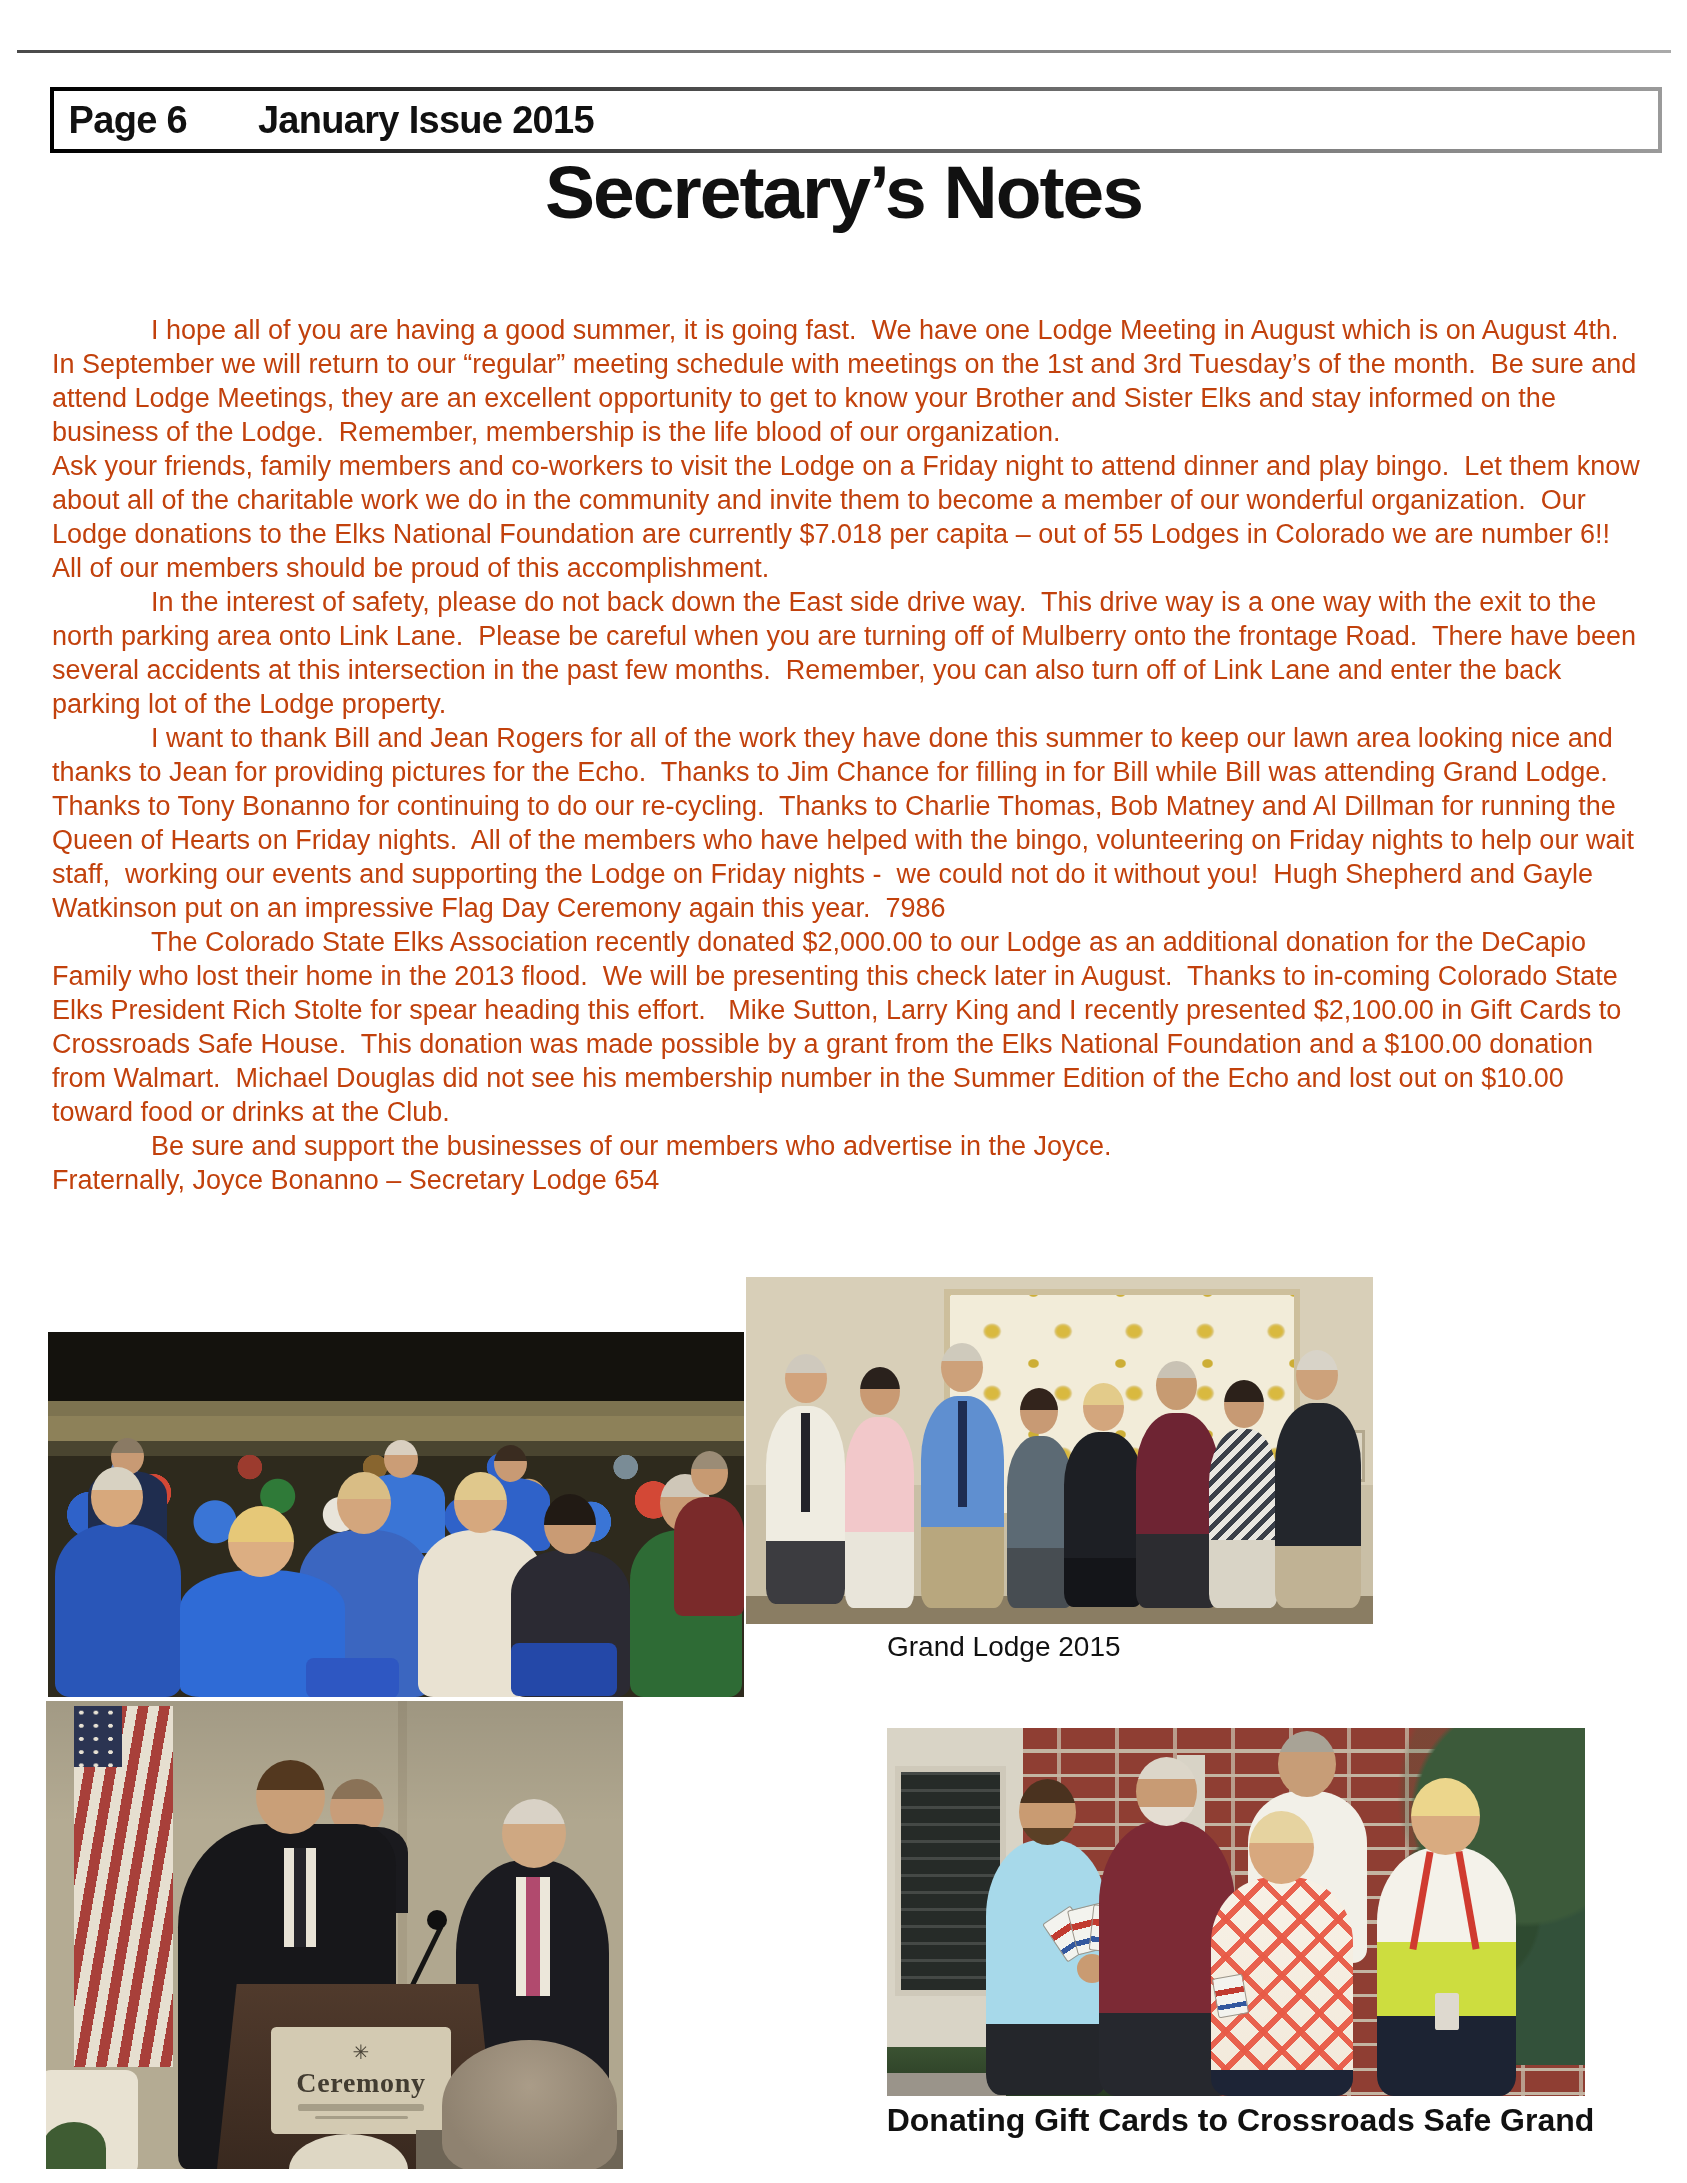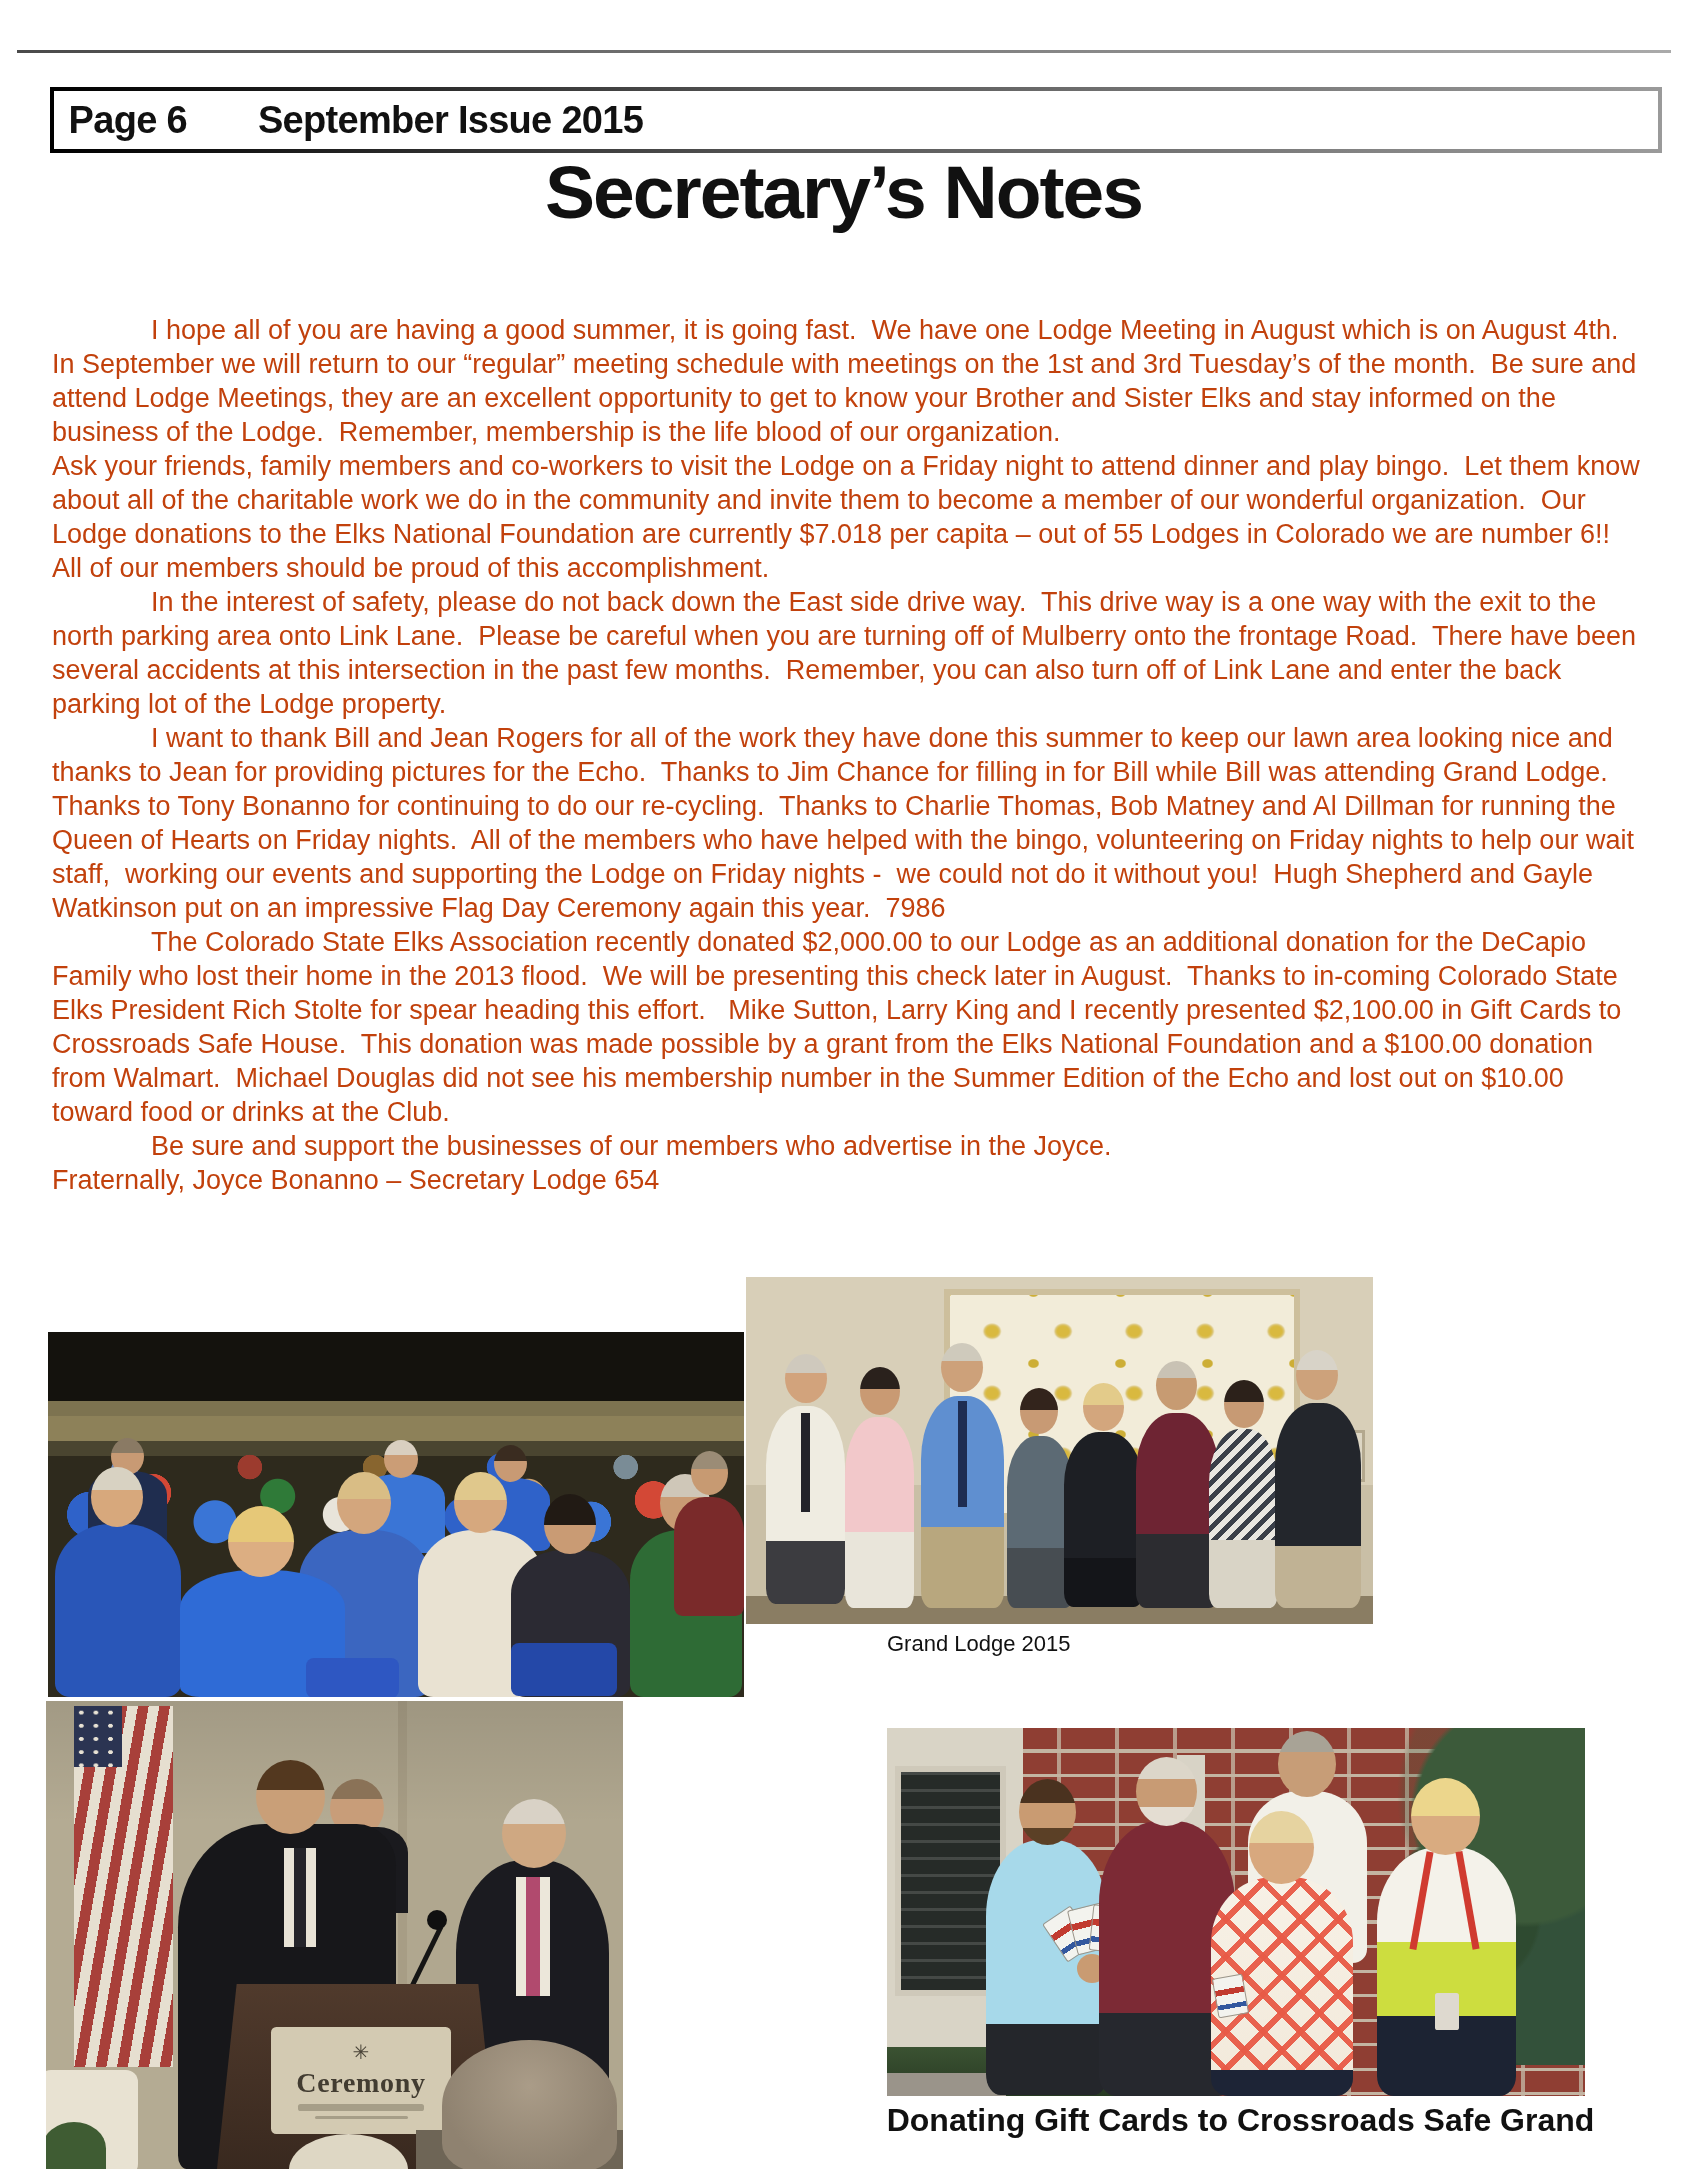--- a/index.html
+++ b/index.html
@@ -23,21 +23,21 @@
   }
   .subtitle{
     position:absolute;right:281px;top:202px;font-size:50px;letter-spacing:-0.7px;
   }
   .body-text{
     position:absolute;left:52px;top:288px;width:1588px;
     font-size:27px;line-height:34px;color:#c2410c;
   }
   .para{margin:0;white-space:pre-wrap;}
   .para.indent{text-indent:99px;}
-  .cap{position:absolute;font-size:22px;color:#111;}
+  .cap{position:absolute;font-size:28px;color:#111;}
   .cap.bold{font-weight:bold;font-size:32px;text-align:center;}
   .photo{position:absolute;overflow:hidden;background:#888;}
   .abs{position:absolute;}
   .fg{position:absolute;border-radius:44% 44% 12% 12% / 30% 30% 8% 8%;}
   .hd{position:absolute;border-radius:50%;}
 
   
   .crowd{
     background-image:
       radial-gradient(circle at 6% 50%, #2f62c9 0 22.5px, transparent 23px),
@@ -105,21 +105,21 @@
 </style>
 </head>
 <body>
 
 <div class="page">
 
   <div class="topline"></div>
 
   <div class="header-box">
     <span>Page 6</span>
-    <span>September Issue 2015</span>
+    <span>January Issue 2015</span>
   </div>
 
   <h1 class="title">Secretary’s Notes</h1>
 
   <div class="body-text">
     <p class="para indent">I hope all of you are having a good summer, it is going fast.  We have one Lodge Meeting in August which is on August 4th.  In September we will return to our “regular” meeting schedule with meetings on the 1st and 3rd Tuesday’s of the month.  Be sure and attend Lodge Meetings, they are an excellent opportunity to get to know your Brother and Sister Elks and stay informed on the business of the Lodge.  Remember, membership is the life blood of our organization.</p>
     <p class="para">Ask your friends, family members and co-workers to visit the Lodge on a Friday night to attend dinner and play bingo.  Let them know about all of the charitable work we do in the community and invite them to become a member of our wonderful organization.  Our Lodge donations to the Elks National Foundation are currently $7.018 per capita – out of 55 Lodges in Colorado we are number 6!! All of our members should be proud of this accomplishment.</p>
     <p class="para indent">In the interest of safety, please do not back down the East side drive way.  This drive way is a one way with the exit to the north parking area onto Link Lane.  Please be careful when you are turning off of Mulberry onto the frontage Road.  There have been several accidents at this intersection in the past few months.  Remember, you can also turn off of Link Lane and enter the back parking lot of the Lodge property.</p>
     <p class="para indent">I want to thank Bill and Jean Rogers for all of the work they have done this summer to keep our lawn area looking nice and thanks to Jean for providing pictures for the Echo.  Thanks to Jim Chance for filling in for Bill while Bill was attending Grand Lodge.  Thanks to Tony Bonanno for continuing to do our re-cycling.  Thanks to Charlie Thomas, Bob Matney and Al Dillman for running the Queen of Hearts on Friday nights.  All of the members who have helped with the bingo, volunteering on Friday nights to help our wait staff,  working our events and supporting the Lodge on Friday nights -  we could not do it without you!  Hugh Shepherd and Gayle Watkinson put on an impressive Flag Day Ceremony again this year.  7986</p>
     <p class="para indent">The Colorado State Elks Association recently donated $2,000.00 to our Lodge as an additional donation for the DeCapio Family who lost their home in the 2013 flood.  We will be presenting this check later in August.  Thanks to in-coming Colorado State Elks President Rich Stolte for spear heading this effort.   Mike Sutton, Larry King and I recently presented $2,100.00 in Gift Cards to Crossroads Safe House.  This donation was made possible by a grant from the Elks National Foundation and a $100.00 donation from Walmart.  Michael Douglas did not see his membership number in the Summer Edition of the Echo and lost out on $10.00 toward food or drinks at the Club.</p>

